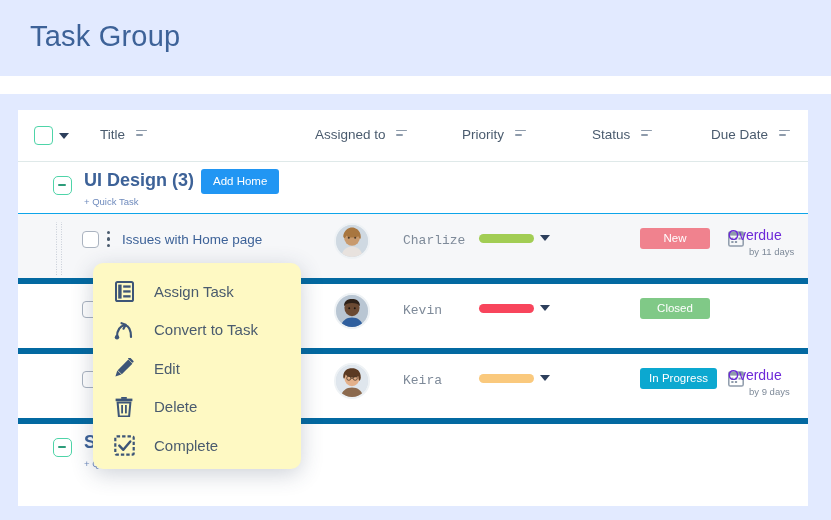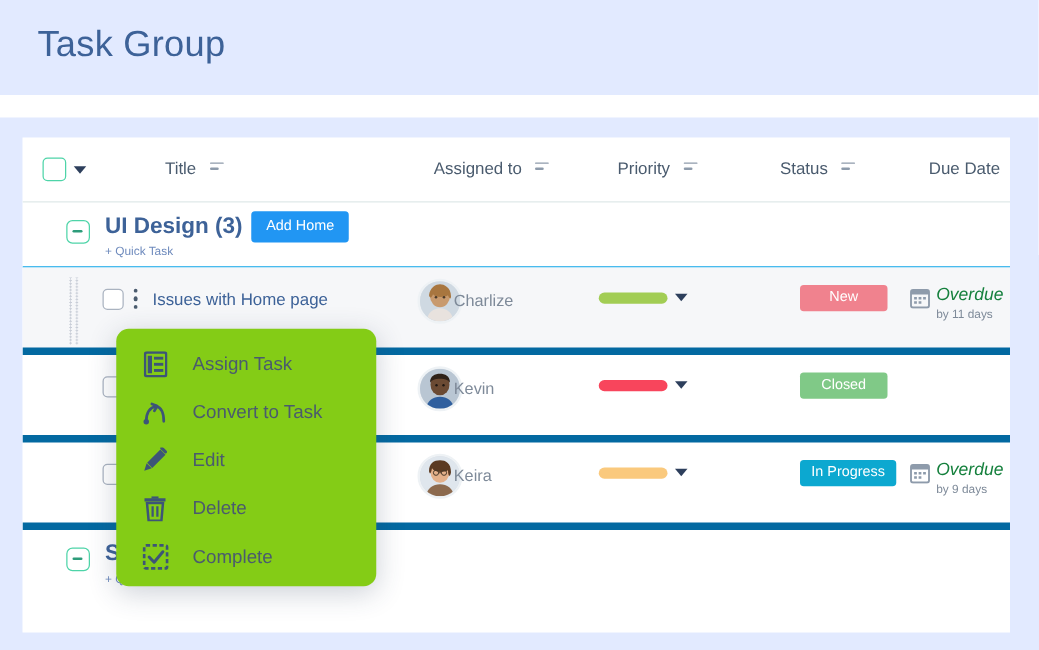--- a/index.html
+++ b/index.html
@@ -36,21 +36,21 @@
     overflow: hidden;
   }
 
   
   .thead {
     position: relative; height: 52px;
     border-bottom: 1px solid #dfe9e9;
   }
   .th {
     position: absolute; top: 17px;
-    font-size: 13.5px; color: #4a5b6e; white-space: nowrap; margin-left: 32px;
+    font-size: 13.5px; color: #4a5b6e; white-space: nowrap;
   }
   .sort-ic { display: inline-block; margin-left: 7px; vertical-align: 1px; }
   .sort-ic i {
     display: block; height: 1.6px; background: #8e9bab; border-radius: 1px;
     margin-bottom: 2.5px;
   }
   .sort-ic i:nth-child(1) { width: 11px; }
   .sort-ic i:nth-child(2) { width: 7px; }
 
   
@@ -128,22 +128,22 @@
   }
 
   
   .avatar {
     position: absolute; left: 316px; top: 9px;
     width: 36px; height: 36px; border-radius: 50%;
     border: 2px solid #eef2f5; overflow: hidden; background: #d8dee6;
   }
   .avatar svg { display: block; width: 100%; height: 100%; }
   .assignee {
-    position: absolute; left: 345px; top: 19px;
-    font-size: 13px; color: #7e8a99; white-space: nowrap;
+    position: absolute; left: 385px; top: 19px;
+    font-size: 13px; color: #7e8a99; white-space: nowrap; font-family: Liberation Mono, monospace;
   }
 
   
   .prio-bar {
     position: absolute; left: 461px; top: 20px;
     width: 55px; height: 9px; border-radius: 5px;
   }
   .prio-caret {
     position: absolute; left: 522px; top: 21px;
     width: 0; height: 0; border-left: 5px solid transparent;
@@ -154,33 +154,33 @@
   
   .badge {
     position: absolute; left: 622px; top: 14px;
     color: #fff; font-size: 11.5px; text-align: center;
     padding: 4px 0 5px; border-radius: 3px; white-space: nowrap;
   }
 
   
   .cal-ic { position: absolute; left: 710px; top: 16px; cursor: pointer; }
   .due-text {
-    position: absolute; left: 731px; top: 13px;
-    font-size: 14px; color: #15803d; white-space: nowrap; cursor: pointer; font-style: italic;
+    position: absolute; left: 710px; top: 13px;
+    font-size: 14px; color: #6d28d9; white-space: nowrap; cursor: pointer;
   }
   .due-sub {
     position: absolute; left: 731px; top: 32px;
     font-size: 9.5px; color: #7e8a99; white-space: nowrap;
   }
 
   
   .ctx-menu {
     position: absolute; left: 93px; top: 263px;
     width: 208px; height: 206px;
-    background: #84cc16; border-radius: 10px;
+    background: #fef9c3; border-radius: 10px;
     box-shadow: 0 5px 22px rgba(45,63,92,.24);
     padding: 9px 0;
   }
   .ctx-item {
     position: relative; height: 38.5px; cursor: pointer;
     display: flex; align-items: center;
   }
   .ctx-ic {
     width: 24px; margin-left: 19px; display: flex;
     align-items: center; justify-content: center; flex: none;

